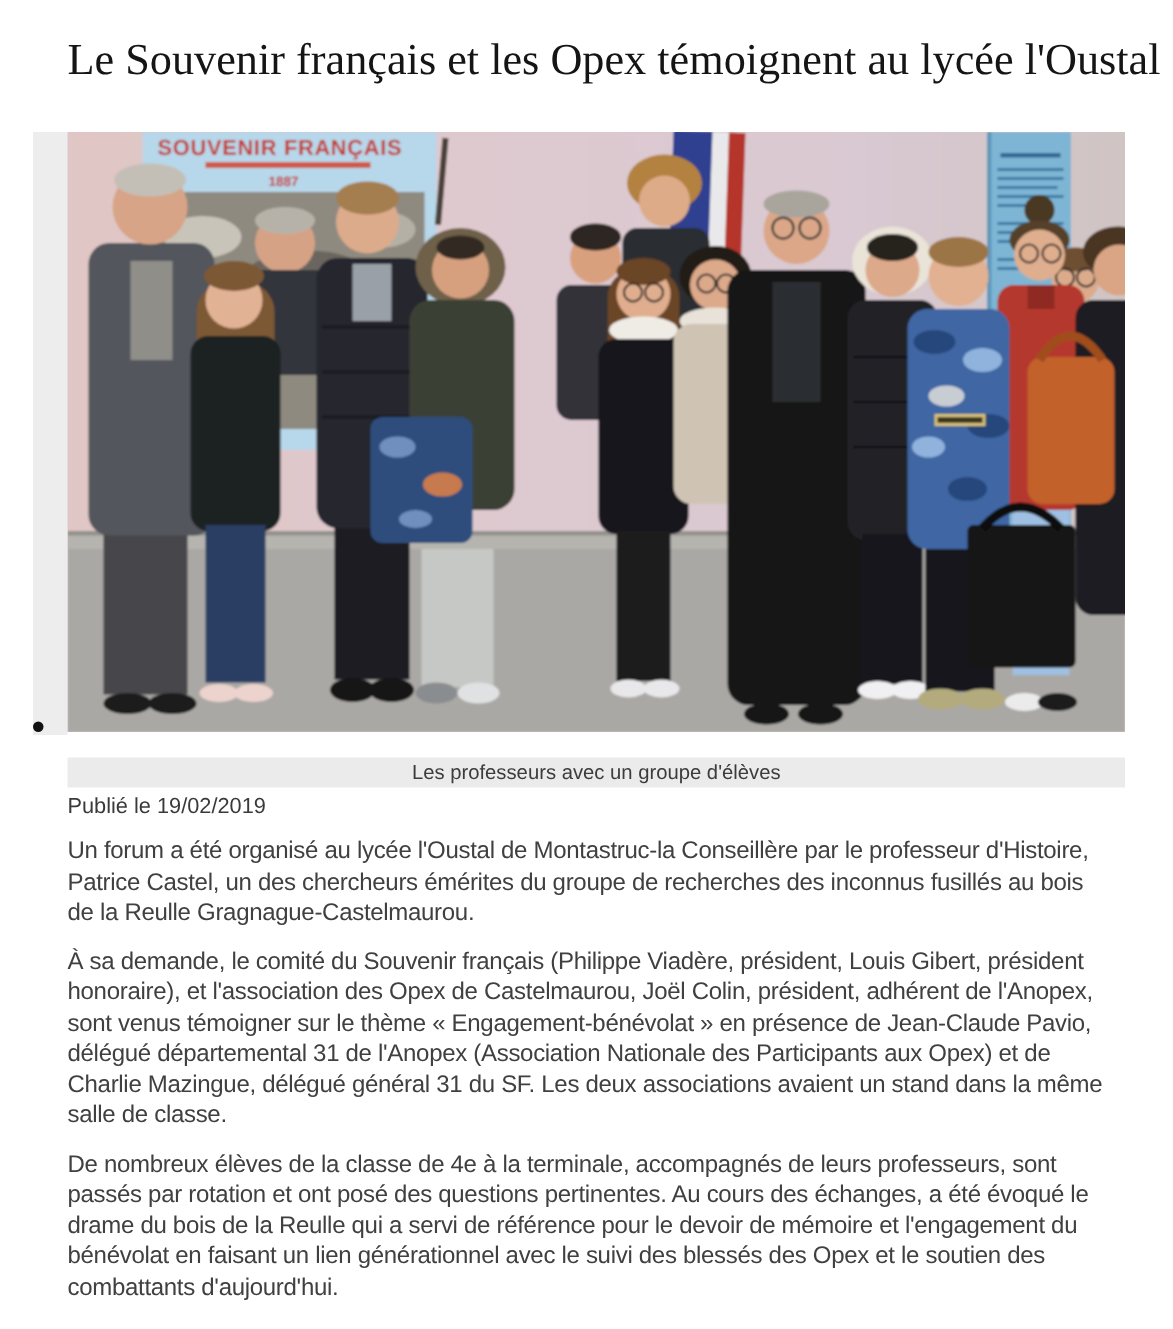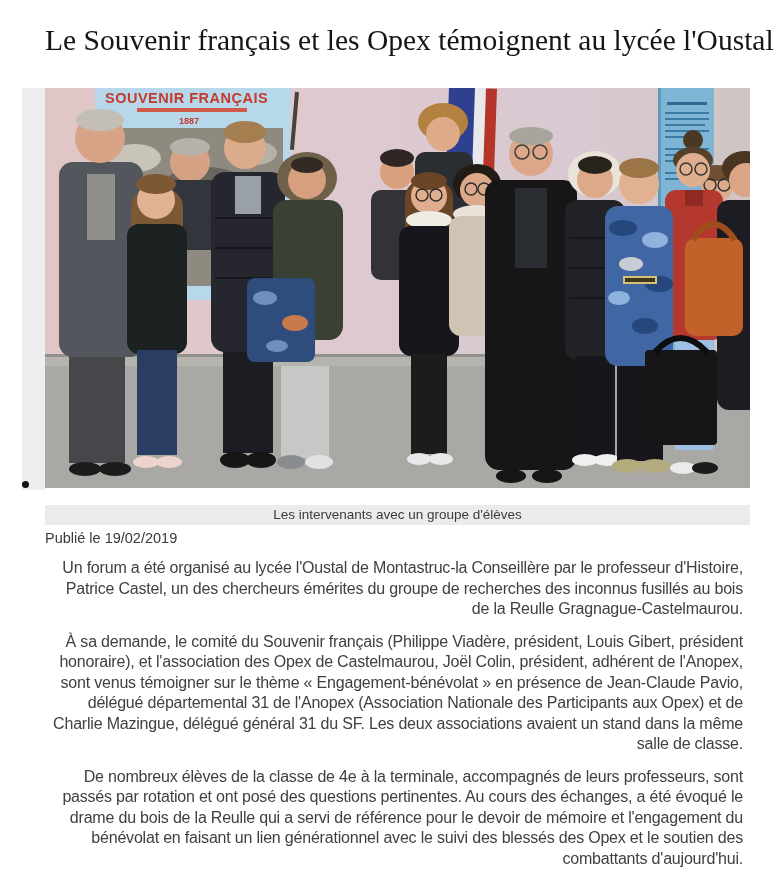--- a/index.html
+++ b/index.html
@@ -34,21 +34,21 @@
   }
   .published{
     position:absolute;left:45px;top:529px;width:400px;
     font-size:14.5px;line-height:18px;color:#3a3a3a;
   }
   .article-body{
     position:absolute;left:45px;top:558px;width:698px;
     font-size:16px;line-height:20.5px;color:#404040;
     letter-spacing:-0.2px;
   }
-  .article-body p{margin:0 0 12px 0;text-align:right;}
+  .article-body p{margin:0 0 12px 0;}
 </style>
 </head>
 <body>
 
 <h1 class="page-title">Le Souvenir français et les Opex témoignent au lycée l'Oustal</h1>
 
 <div class="gallery-gutter"></div>
 <div class="gallery-bullet"></div>
 
 <figure class="photo-figure" style="margin:0;">
@@ -273,21 +273,21 @@
           <path d="M648 152 Q668 120 690 152" fill="none" stroke="#a04e1e" stroke-width="6"></path>
           <rect x="600" y="262" width="72" height="95" rx="4" fill="#121214"></rect>
           <path d="M610 264 Q635 236 662 264" fill="none" stroke="#0c0c0e" stroke-width="6"></path>
         </g>
 
       </g>
     </g>
   </svg>
 </figure>
 
-<div class="caption-bar">Les intervenants avec un groupe d'élèves</div>
+<div class="caption-bar">Les professeurs avec un groupe d'élèves</div>
 
 <div class="published">Publié le 19/02/2019</div>
 
 <div class="article-body">
   <p>Un forum a été organisé au lycée l'Oustal de Montastruc-la Conseillère par le professeur d'Histoire, Patrice Castel, un des chercheurs émérites du groupe de recherches des inconnus fusillés au bois de la Reulle Gragnague-Castelmaurou.</p>
   <p>À sa demande, le comité du Souvenir français (Philippe Viadère, président, Louis Gibert, président honoraire), et l'association des Opex de Castelmaurou, Joël Colin, président, adhérent de l'Anopex, sont venus témoigner sur le thème « Engagement-bénévolat » en présence de Jean-Claude Pavio, délégué départemental 31 de l'Anopex (Association Nationale des Participants aux Opex) et de Charlie Mazingue, délégué général 31 du SF. Les deux associations avaient un stand dans la même salle de classe.</p>
   <p>De nombreux élèves de la classe de 4e à la terminale, accompagnés de leurs professeurs, sont passés par rotation et ont posé des questions pertinentes. Au cours des échanges, a été évoqué le drame du bois de la Reulle qui a servi de référence pour le devoir de mémoire et l'engagement du bénévolat en faisant un lien générationnel avec le suivi des blessés des Opex et le soutien des combattants d'aujourd'hui.</p>
 </div>
 
 </body></html>

